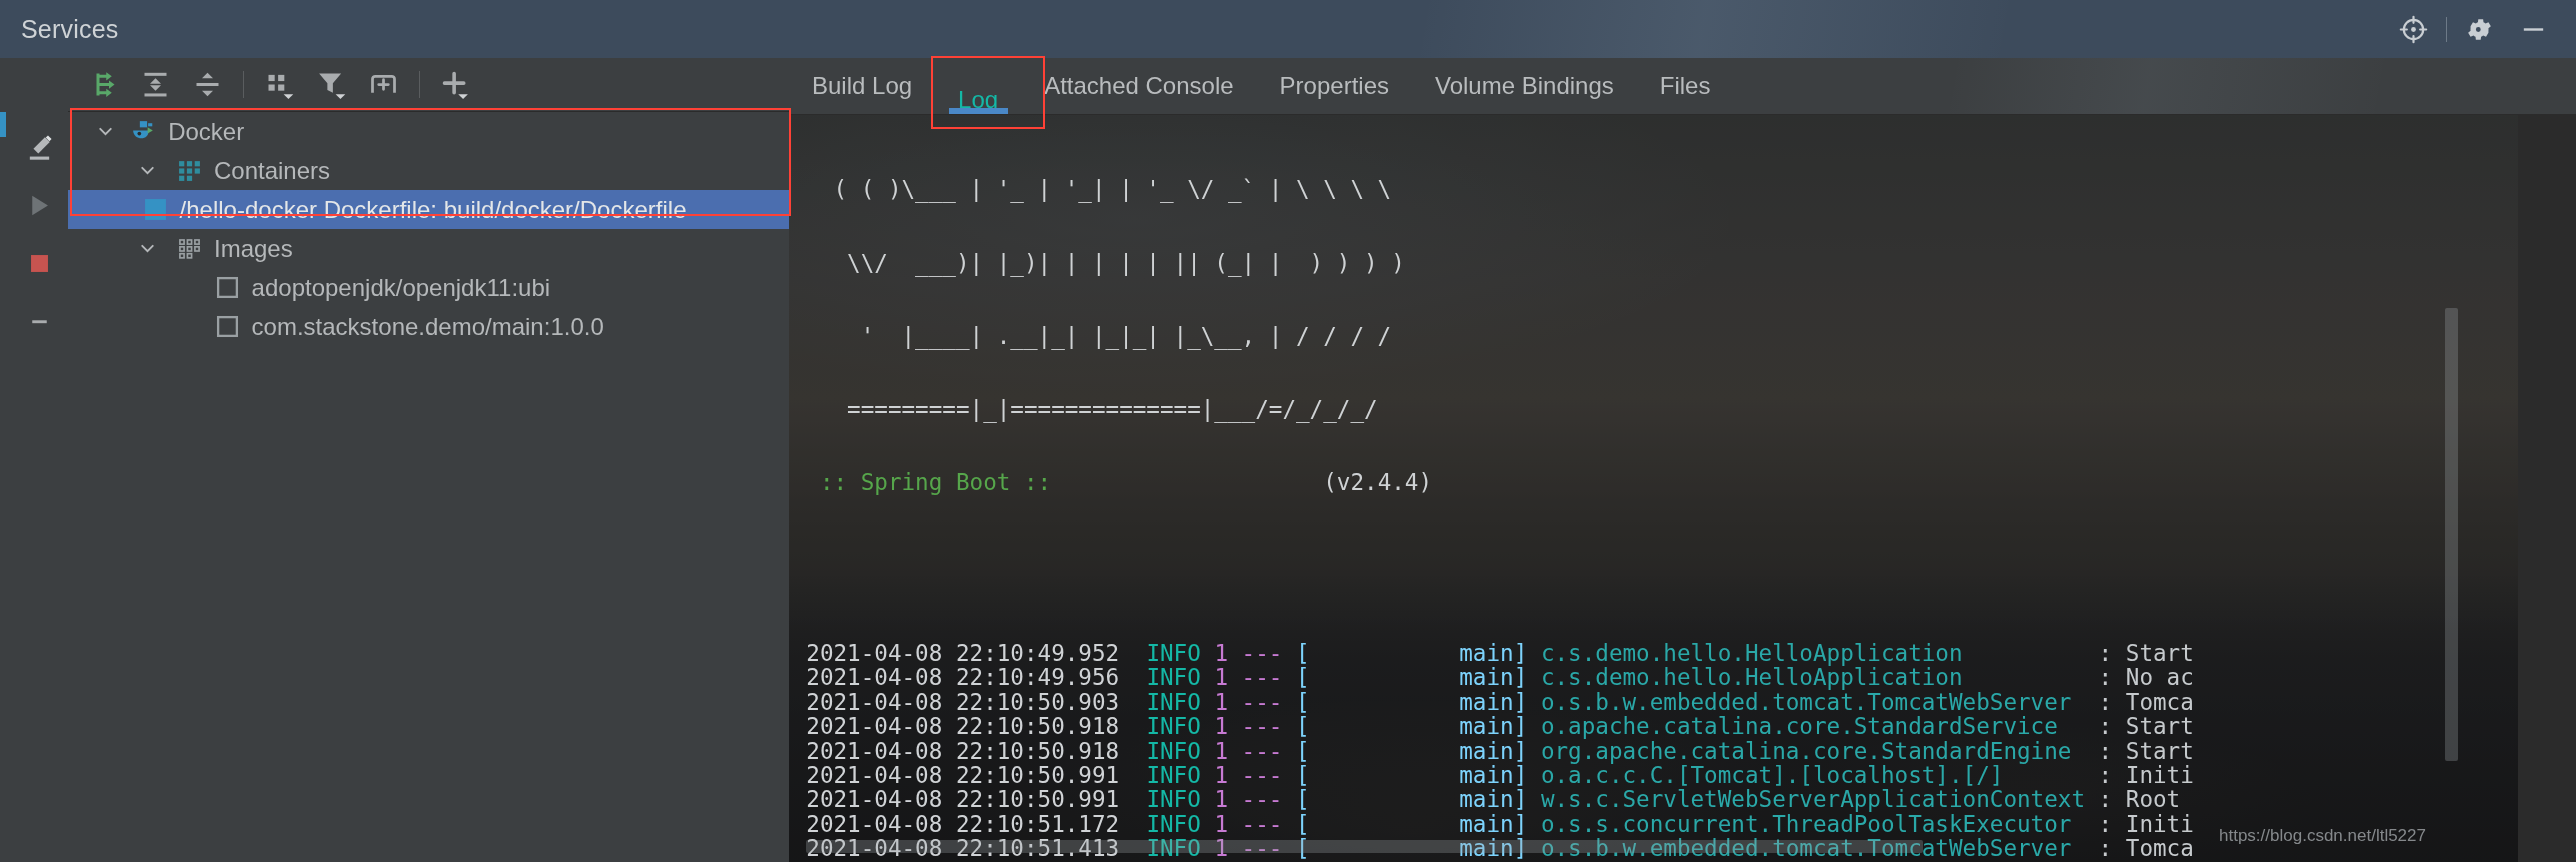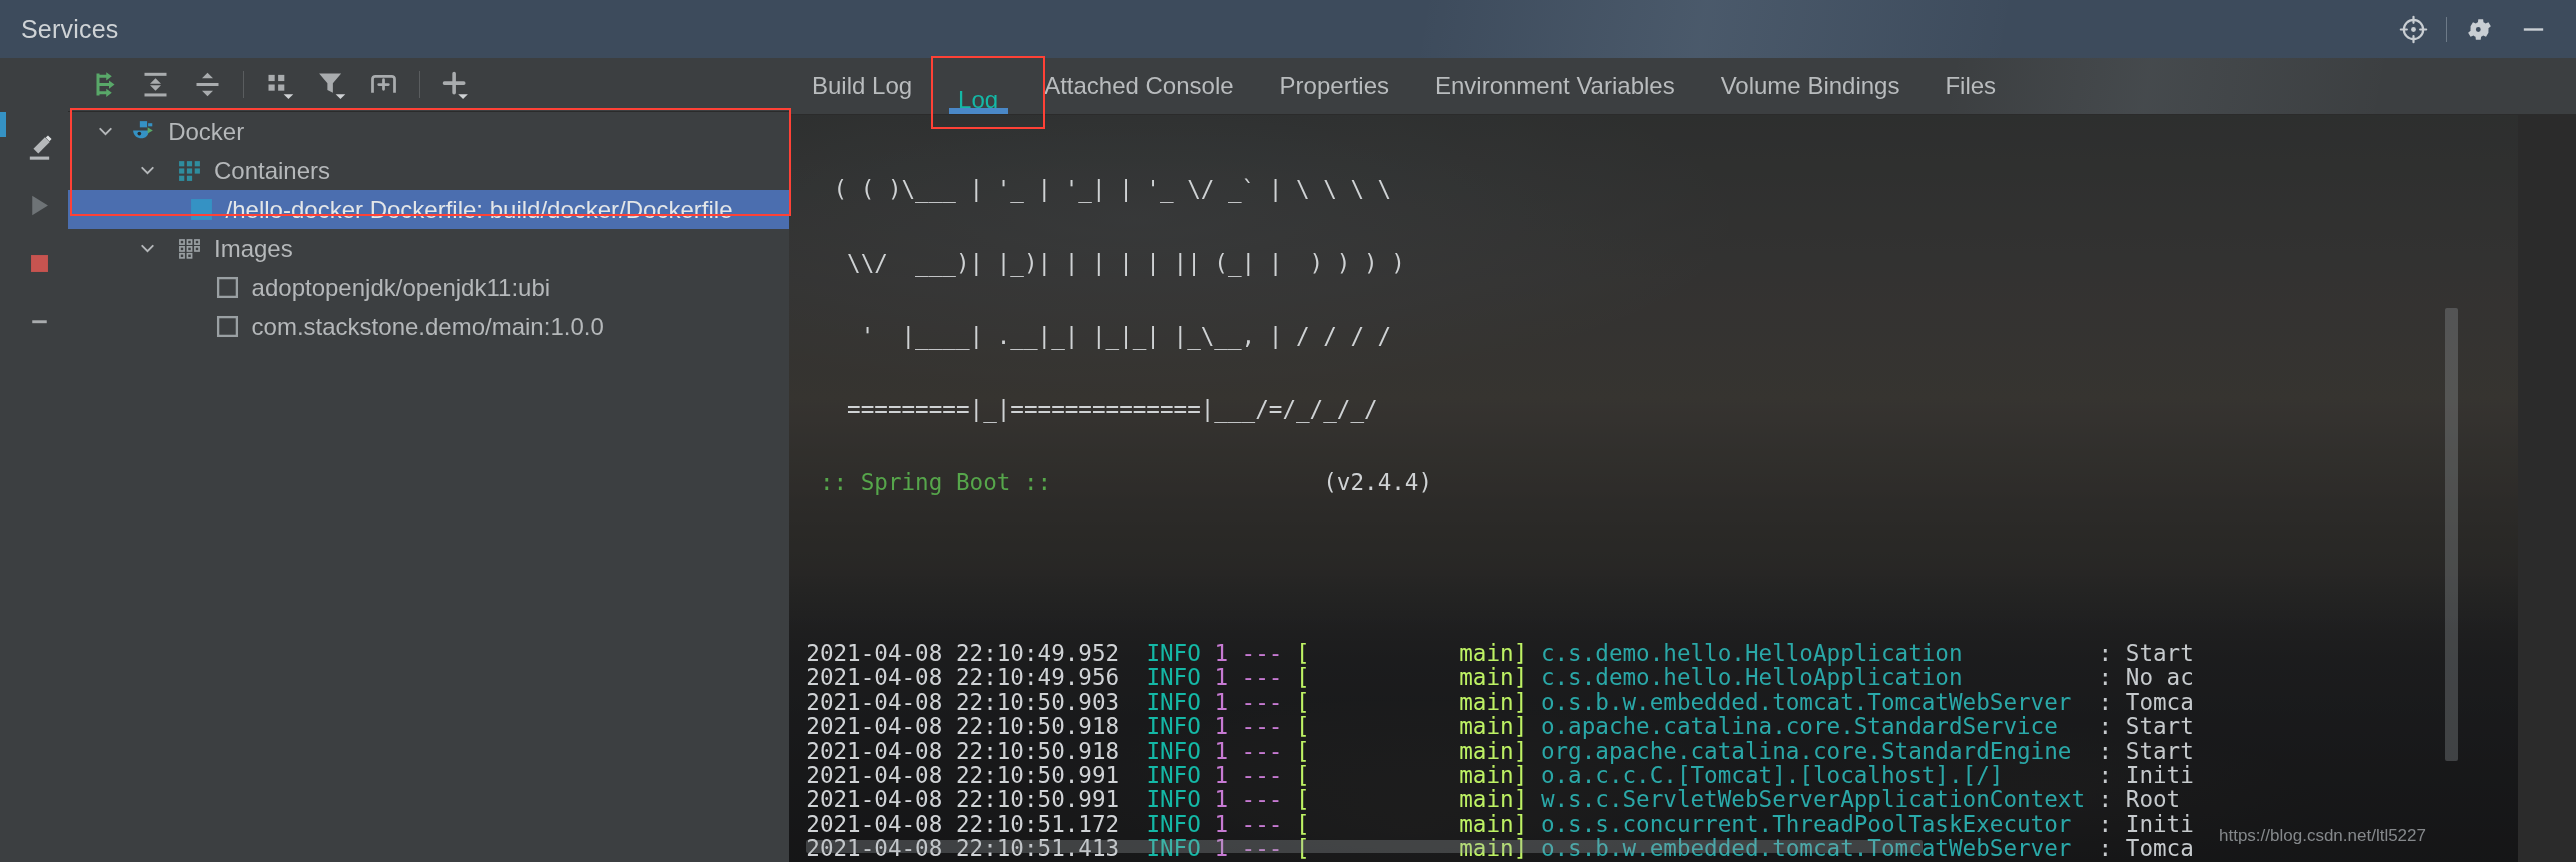--- a/index.html
+++ b/index.html
@@ -109,21 +109,21 @@
   }
   .banner{color:#cfd2d4;font-size:22.6px;line-height:24.4px;white-space:pre;}
   .sbline{white-space:pre;}
   .sb-green{color:#56a64b;}
   .sb-ver{color:#cfd2d4;}
   .logline{white-space:pre;height:24.4px;}
   .ts{color:#d0d3d6;}
   .lvl{color:#14b8a6;}
   .pid{color:#c77ad3;}
   .dash{color:#c77ad3;}
-  .thr{color:#bef264;}
+  .thr{color:#7dd3fc;}
   .logger{color:#2aa8a8;}
   .msg{color:#c6cacd;}
 
   
   .erail{
     position:absolute;right:0;top:57px;width:58px;height:748px;
     background:#3c3f41;
     display:flex;flex-direction:column;align-items:center;padding-top:13.5px;box-sizing:border-box;
   }
   .erail .ebtn{width:58px;height:46px;display:flex;align-items:center;justify-content:center;cursor:default;position:relative;}
@@ -294,21 +294,21 @@
               <rect x="9.5" y="10" width="5" height="5"></rect>
               <rect x="17" y="10" width="5" height="5"></rect>
             <rect x="2" y="17" width="5" height="5"></rect>
               <rect x="9.5" y="17" width="5" height="5"></rect>
           </g>
         </svg>
       </span>
       <span class="lbl">Containers</span>
     </div>
 
-    <div class="row sel" style="padding-left:119px;">
+    <div class="row sel" style="padding-left:73px;">
       <span class="ico">
         <svg width="25" height="25" viewBox="0 0 24 24">
             <rect x="2" y="2" width="20" height="20" fill="#3592c4"></rect>
           </svg>
       </span>
       <span class="lbl">/hello-docker Dockerfile: build/docker/Dockerfile</span>
     </div>
 
     <div class="row" style="padding-left:67px;">
       <span class="chev">
@@ -363,23 +363,20 @@
         <span>Log</span>
         <span class="underline"></span>
       </div>
       <div class="tab">
           <span>Attached Console</span>
         </div>
       <div class="tab">
           <span>Properties</span>
         </div>
       <div class="tab">
-          <span>Environment Variables</span>
-        </div>
-      <div class="tab">
           <span>Volume Bindings</span>
         </div>
       <div class="tab">
           <span>Files</span>
         </div>
       <div class="tabs-fill"></div>
     </div>
 
     <div class="console">
       <div class="bgphoto"></div>

